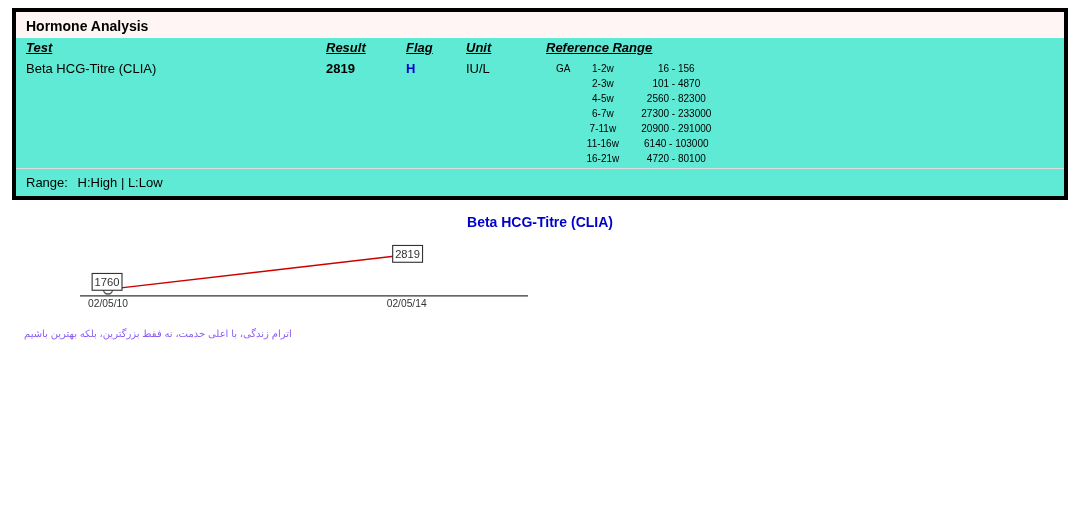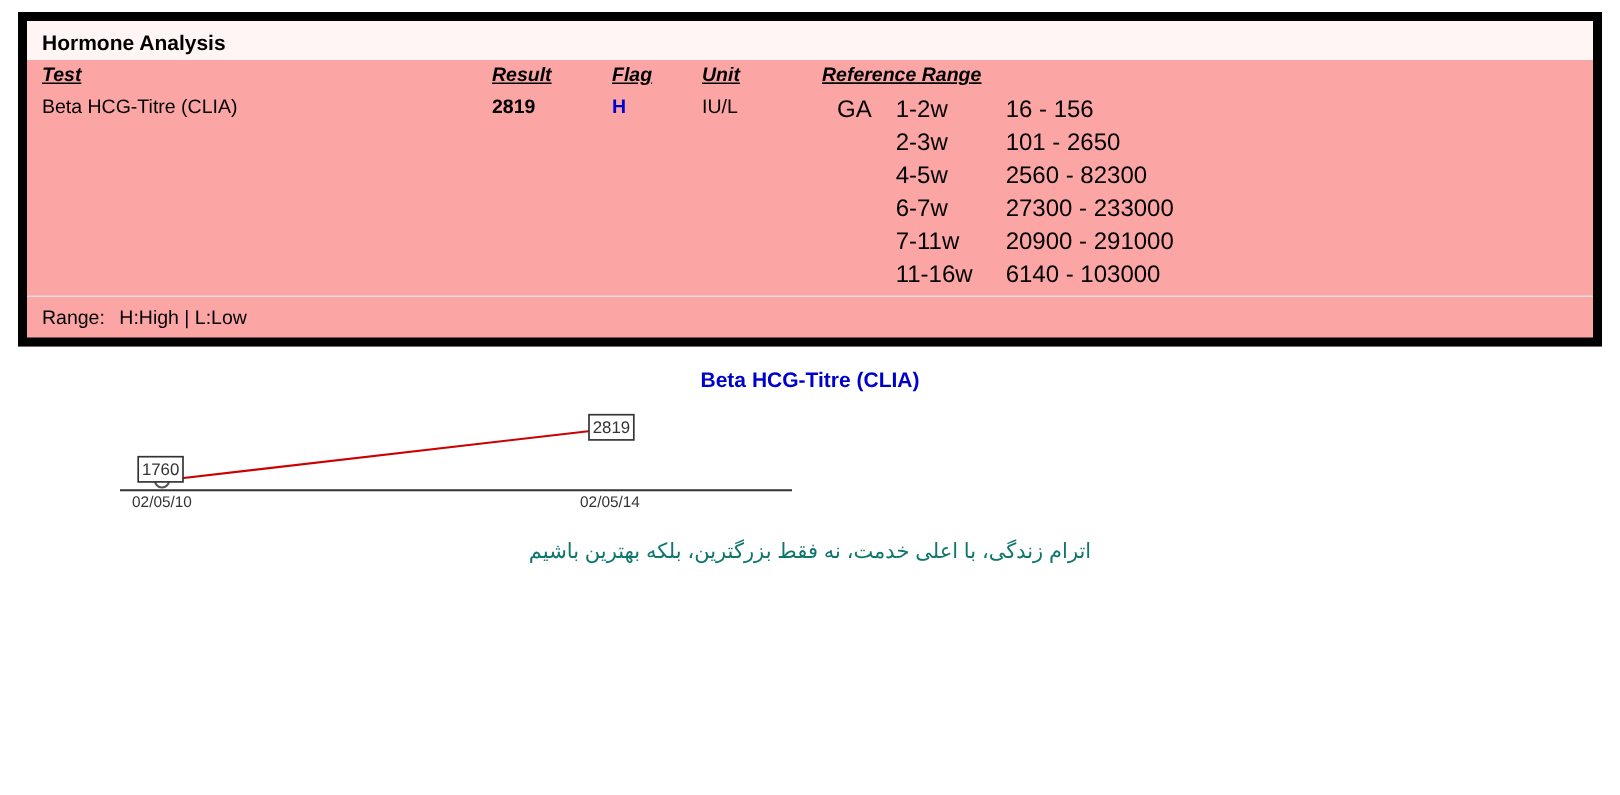--- a/index.html
+++ b/index.html
@@ -11,22 +11,22 @@
       min-height: 530px;
       overflow: hidden;
     }
 
     .main-container {
       padding: 8px 12px;
     }
 
     
     .hormone-table-section {
-      border: 6px solid #000000;
-      background: #fca5a5;
+      border: 4px solid #000000;
+      background: #5eead4;
       margin-bottom: 8px;
     }
 
     .section-title {
       font-weight: bold;
       font-size: 14px;
       padding: 6px 10px 4px 10px;
       background: #fff5f5;
     }
 
@@ -54,21 +54,22 @@
       color: #0000cc;
       font-weight: bold;
     }
 
     .result-bold {
       font-weight: bold;
     }
 
     .ref-range-table {
       border-collapse: collapse;
-      font-size: 16px;
+      font-size: 10px;
+      text-align: center;
     }
 
     .ref-range-table td {
       padding: 1px 6px 1px 0;
       vertical-align: top;
     }
 
     .note-section {
       padding: 6px 10px;
       font-size: 13px;
@@ -102,25 +103,25 @@
       height: 80px;
       margin-left: 20px;
     }
 
     svg.chart-svg {
       width: 520px;
       height: 70px;
     }
 
     .bottom-text {
-      text-align: center;
+      text-align: left;
       direction: rtl;
-      font-size: 14px;
+      font-size: 10px;
       padding: 10px 12px 0 12px;
-      color: #0f766e;
+      color: #8b5cf6;
     }
   </style>
 </head>
 <body>
 
 <div class="main-container">
 
   <div class="hormone-table-section">
     <div class="section-title">Hormone Analysis</div>
 
@@ -150,41 +151,46 @@
             <table class="ref-range-table">
               <tbody id="ref-range-rows">
               <tr>
                     <td style="font-weight: normal; padding-right: 6px;">GA</td>
                     <td style="padding-right: 12px; white-space: nowrap;">1-2w</td>
                     <td style="white-space: nowrap;">16 - 156</td>
                   </tr>
                   <tr>
                     <td></td>
                     <td style="padding-right: 12px; white-space: nowrap;">2-3w</td>
-                    <td style="white-space: nowrap;">101 - 2650</td>
+                    <td style="white-space: nowrap;">101 - 4870</td>
                   </tr>
                   <tr>
                     <td></td>
                     <td style="padding-right: 12px; white-space: nowrap;">4-5w</td>
                     <td style="white-space: nowrap;">2560 - 82300</td>
                   </tr>
                   <tr>
                     <td></td>
                     <td style="padding-right: 12px; white-space: nowrap;">6-7w</td>
                     <td style="white-space: nowrap;">27300 - 233000</td>
                   </tr>
                   <tr>
                     <td></td>
                     <td style="padding-right: 12px; white-space: nowrap;">7-11w</td>
                     <td style="white-space: nowrap;">20900 - 291000</td>
                   </tr>
                   <tr>
                     <td></td>
                     <td style="padding-right: 12px; white-space: nowrap;">11-16w</td>
                     <td style="white-space: nowrap;">6140 - 103000</td>
+                  </tr>
+                  <tr>
+                    <td></td>
+                    <td style="padding-right: 12px; white-space: nowrap;">16-21w</td>
+                    <td style="white-space: nowrap;">4720 - 80100</td>
                   </tr>
                 </tbody>
             </table>
           </td>
         </tr>
       </tbody>
     </table>
 
     <div class="note-section">
       <span>Range:</span>

